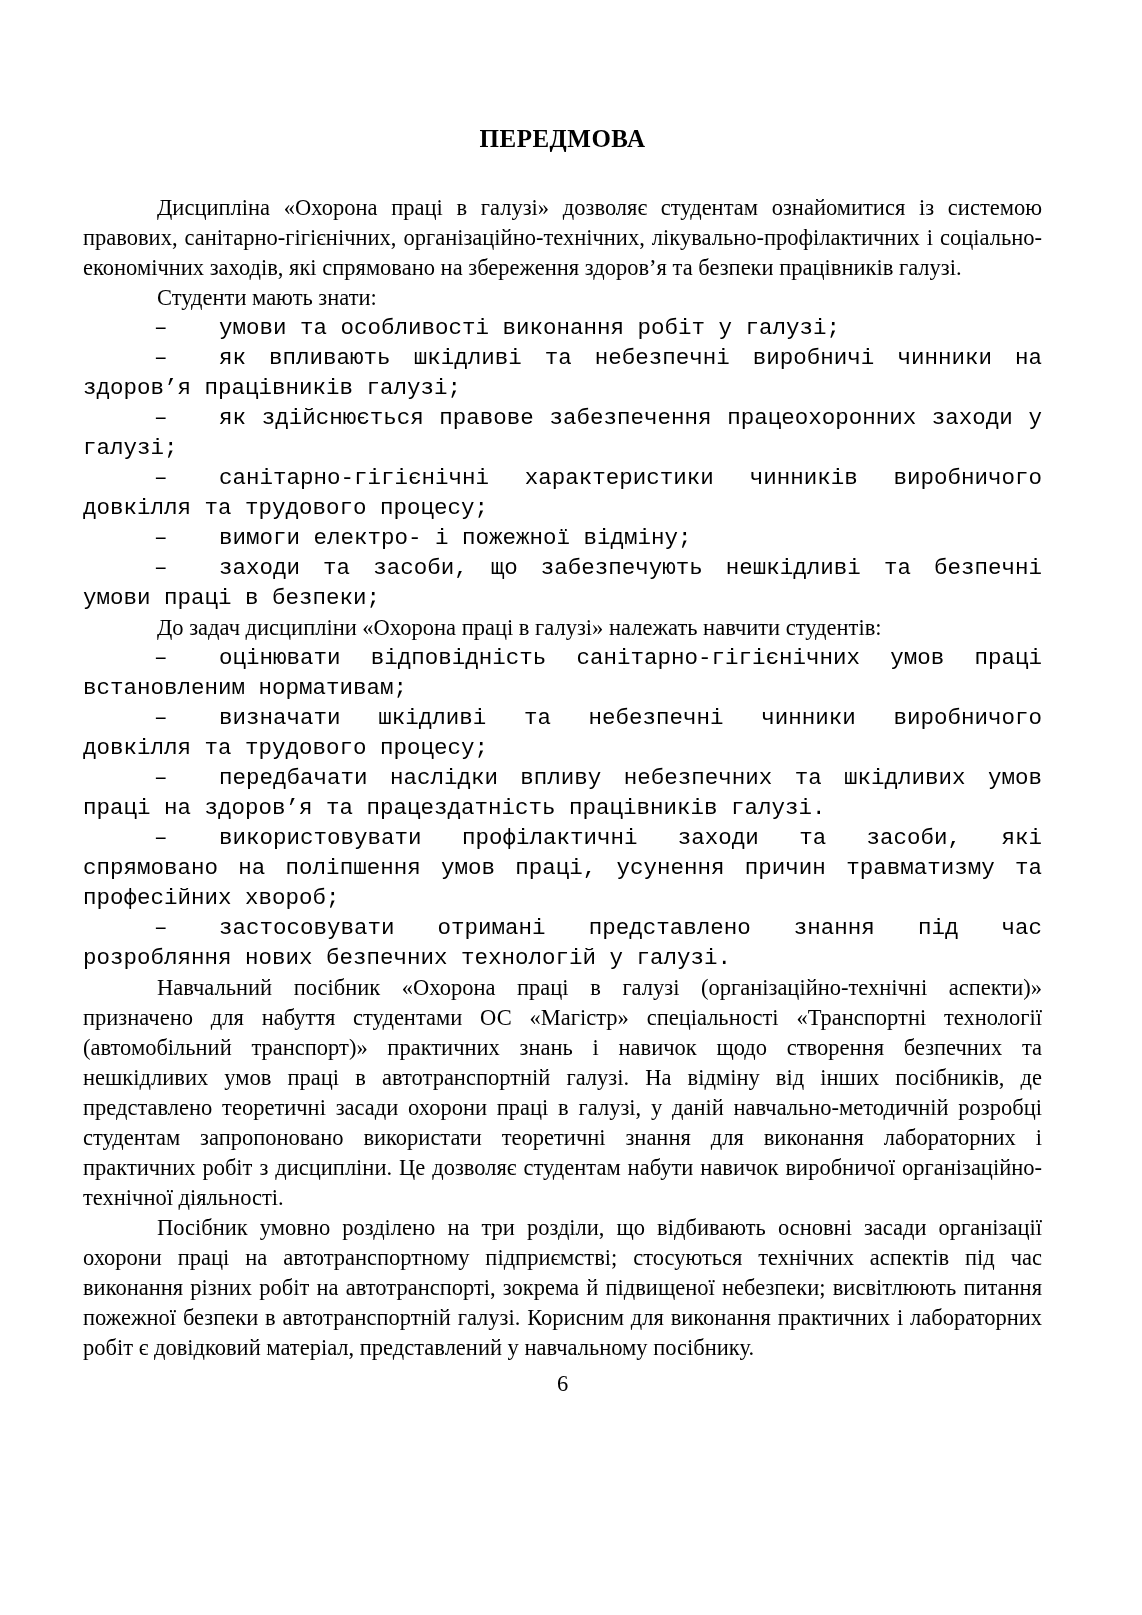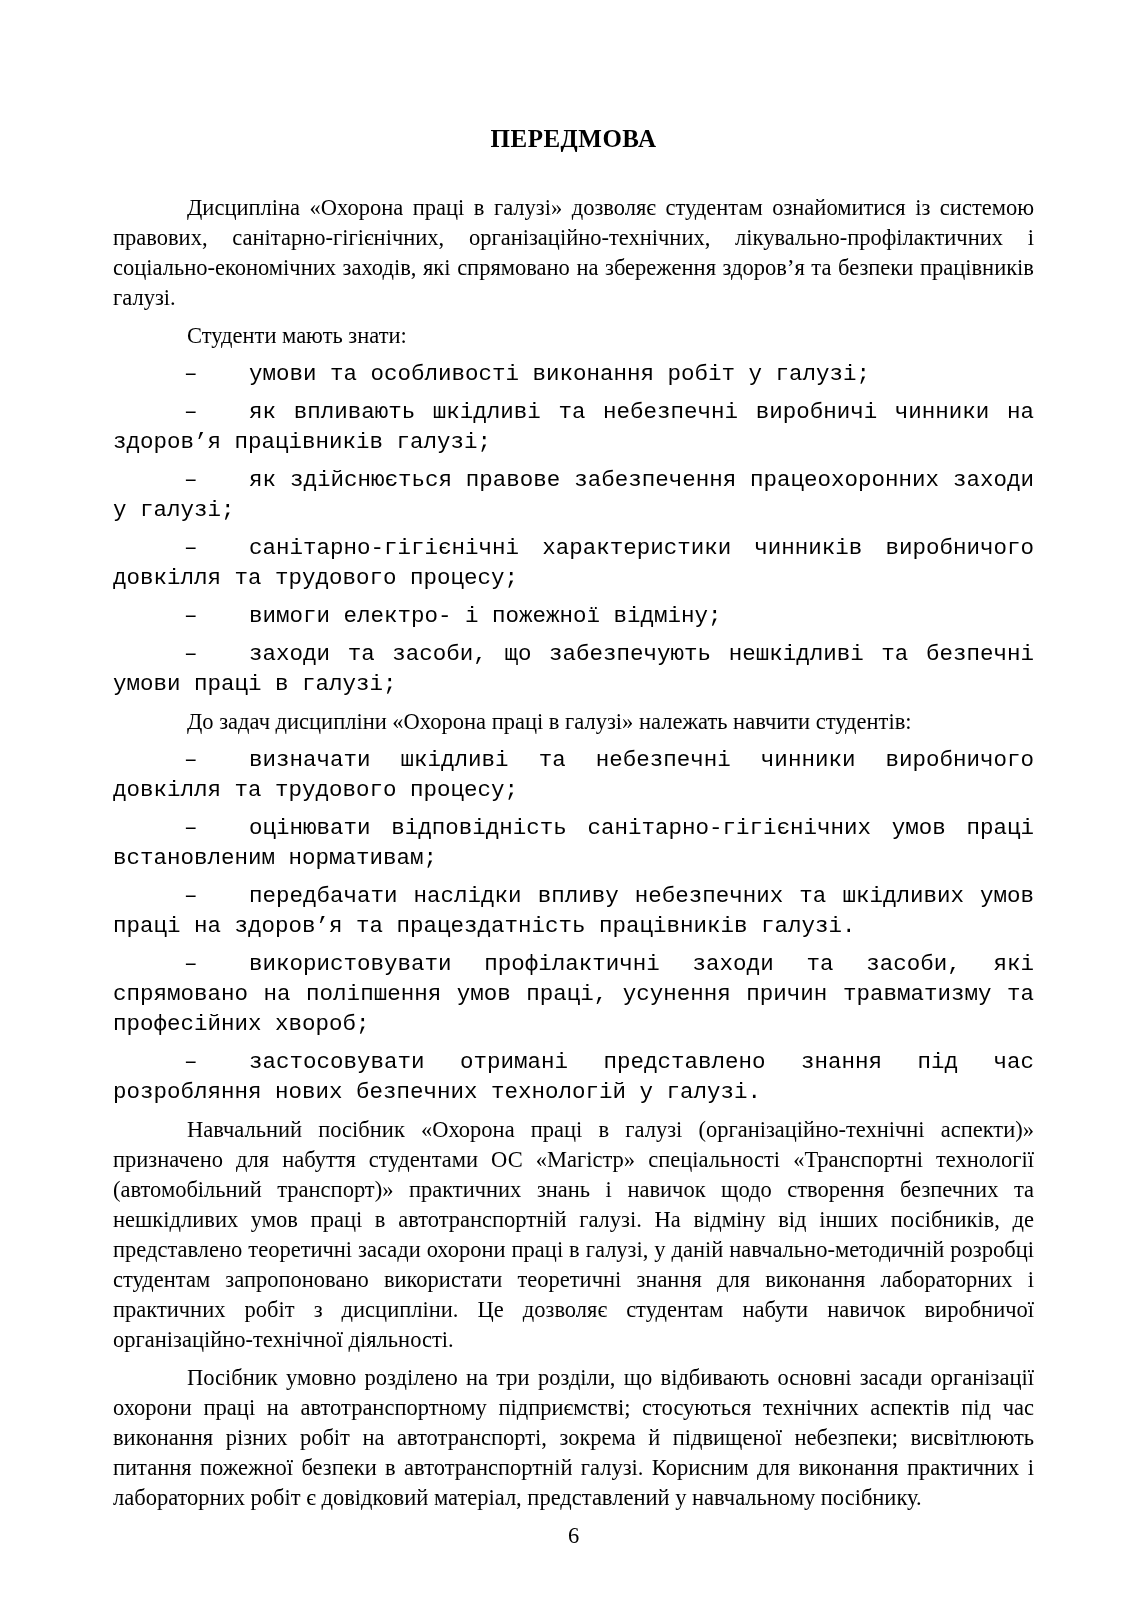--- a/index.html
+++ b/index.html
@@ -8,33 +8,33 @@
     height: 1615px;
     background: #ffffff;
     color: #000000;
     font-family: "Liberation Serif", "DejaVu Serif", serif;
     overflow: hidden;
   }
   .page {
     box-sizing: border-box;
     width: 1142px;
     height: 1615px;
-    padding: 126px 100px 0 105px;
+    padding: 126px 100px 0 83px;
     background: #ffffff;
   }
   .doc-title {
     font-size: 25px;
     line-height: 26px;
     font-weight: bold;
     text-align: center;
     margin: 0 0 41px 0;
     letter-spacing: 0.5px;
   }
   .doc-body p {
-    margin: 8px;
+    margin: 0;
     font-size: 22.5px;
     line-height: 30px;
     text-align: justify;
   }
   p.para { text-indent: 74px; }
   p.bullet { text-indent: 71px; font-family: Liberation Mono, monospace; }
   .marker {
     display: inline-block;
     width: 65px;
     text-indent: 0;
@@ -64,27 +64,27 @@
 
     <p class="bullet"><span class="marker">–</span><span>як впливають шкідливі та небезпечні виробничі чинники на здоров’я працівників галузі;</span></p>
 
     <p class="bullet"><span class="marker">–</span><span>як здійснюється правове забезпечення працеохоронних заходи у галузі;</span></p>
 
     <p class="bullet"><span class="marker">–</span><span>санітарно-гігієнічні характеристики чинників виробничого довкілля та трудового процесу;</span></p>
 
     <p class="bullet"><span class="marker">–</span><span>вимоги електро- і пожежної відміну;</span></p>
 
 
-    <p class="bullet"><span class="marker">–</span><span>заходи та засоби, що забезпечують нешкідливі та безпечні умови праці в галузі;</span></p>
+    <p class="bullet"><span class="marker">–</span><span>заходи та засоби, що забезпечують нешкідливі та безпечні умови праці в безпеки;</span></p>
 
     <p class="para">До задач дисципліни «Охорона праці в галузі» належать навчити студентів:</p>
 
+    <p class="bullet"><span class="marker">–</span><span>оцінювати відповідність санітарно-гігієнічних умов праці встановленим нормативам;</span></p>
+
     <p class="bullet"><span class="marker">–</span><span>визначати шкідливі та небезпечні чинники виробничого довкілля та трудового процесу;</span></p>
-
-    <p class="bullet"><span class="marker">–</span><span>оцінювати відповідність санітарно-гігієнічних умов праці встановленим нормативам;</span></p>
 
     <p class="bullet"><span class="marker">–</span><span>передбачати наслідки впливу небезпечних та шкідливих умов праці на здоров’я та працездатність працівників галузі.</span></p>
 
     <p class="bullet"><span class="marker">–</span><span>використовувати профілактичні заходи та засоби, які спрямовано на поліпшення умов праці, усунення причин травматизму та професійних хвороб;</span></p>
 
     <p class="bullet"><span class="marker">–</span><span>застосовувати отримані представлено знання під час розробляння нових безпечних технологій у галузі.</span></p>
 
     <p class="para">Навчальний посібник «Охорона праці в галузі (організаційно-технічні аспекти)» призначено для набуття студентами ОС «Магістр» спеціальності «Транспортні технології (автомобільний транспорт)» практичних знань і навичок щодо створення безпечних та нешкідливих умов праці в автотранспортній галузі. На відміну від інших посібників, де представлено теоретичні засади охорони праці в галузі, у даній навчально-методичній розробці студентам запропоновано використати теоретичні знання для виконання лабораторних і практичних робіт з дисципліни. Це дозволяє студентам набути навичок виробничої організаційно-технічної діяльності.</p>
 
     <p class="para">Посібник умовно розділено на три розділи, що відбивають основні засади організації охорони праці на автотранспортному підприємстві; стосуються технічних аспектів під час виконання різних робіт на автотранспорті, зокрема й підвищеної небезпеки; висвітлюють питання пожежної безпеки в автотранспортній галузі. Корисним для виконання практичних і лабораторних робіт є довідковий матеріал, представлений у навчальному посібнику.</p>

